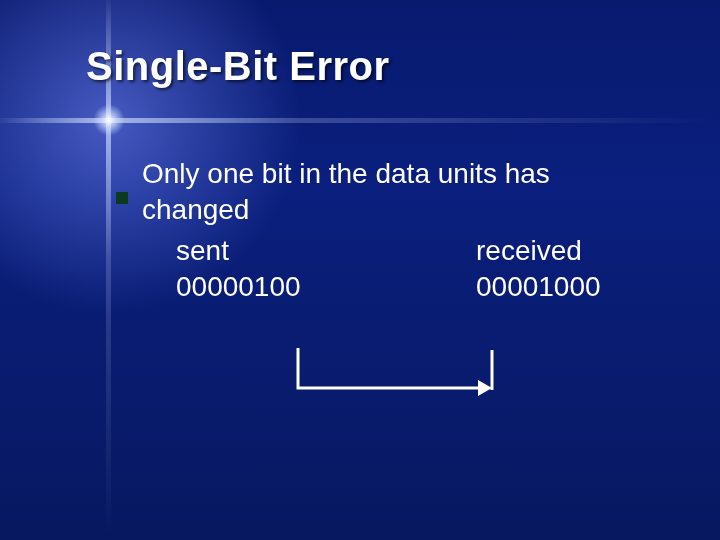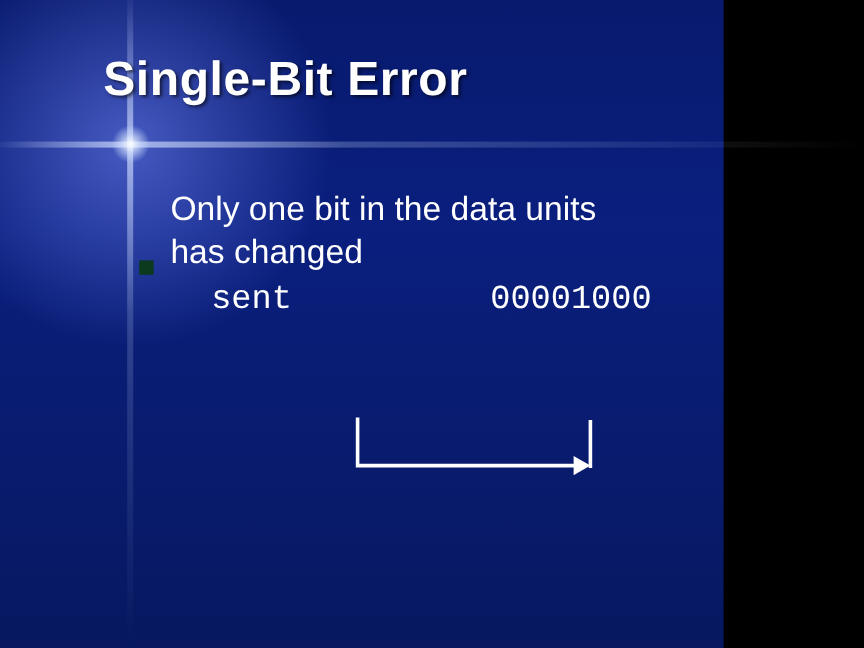--- a/index.html
+++ b/index.html
@@ -2,21 +2,21 @@
 <html><head>
 <meta charset="utf-8">
 <style>
   * { margin: 0; padding: 0; box-sizing: border-box; }
   html, body { width: 720px; height: 540px; overflow: hidden; }
   body {
     font-family: Verdana, Geneva, sans-serif;
     background: #000;
   }
   .slide {
-    width: 603px;
+    width: 720px;
     height: 540px;
     position: relative;
     background:
       radial-gradient(circle at 108px 120px, rgba(120,140,255,0.55) 0%, rgba(120,140,255,0.0) 26%),
       linear-gradient(to bottom, #081a6e 0%, #0a1f7e 35%, #071860 100%);
     color: #fff;
   }
   
   .ray-h {
     position: absolute;
@@ -66,42 +66,41 @@
   .content {
     position: absolute;
     top: 156px;
     left: 116px;
     right: 60px;
     font-size: 28px;
     line-height: 1.3;
   }
   .bullet-row {
     display: flex;
-    align-items: flex-end;
+    align-items: center;
     margin-bottom: 4px;
   }
   .bullet-marker {
     width: 12px;
     height: 12px;
     background: #0b3a1e;
     margin-top: 12px;
     margin-right: 14px;
     flex: 0 0 auto;
   }
   .bullet-text {
     flex: 1 1 auto;
   }
   .columns {
     display: flex;
     margin-left: 60px;
   }
   .col {
     display: flex;
     flex-direction: column;
-    font-family: Liberation Mono, monospace;
   }
   .col.sent { width: 300px; }
   .col.recv { }
   .arrow-wrap {
     position: absolute;
     left: 292px;
     top: 346px;
     width: 208px;
     height: 50px;
   }
@@ -121,22 +120,24 @@
 
     <div class="bullet-row">
       <div class="bullet-marker"></div>
       <div class="bullet-text">Only one bit in the data units has changed</div>
     </div>
 
 
     <div class="columns">
       <div class="col sent">
         <span>sent</span>
+        <span>00000100</span>
       </div>
       <div class="col recv">
+        <span>received</span>
         <span>00001000</span>
       </div>
     </div>
 
   </div>
 
   <div class="arrow-wrap">
     <svg viewBox="0 0 208 50">
       <path d="M6 2 L6 42 L188 42" stroke="#ffffff" stroke-width="3" fill="none"></path>
       <path d="M200 42 L186 34 L186 50 Z" fill="#ffffff"></path>

